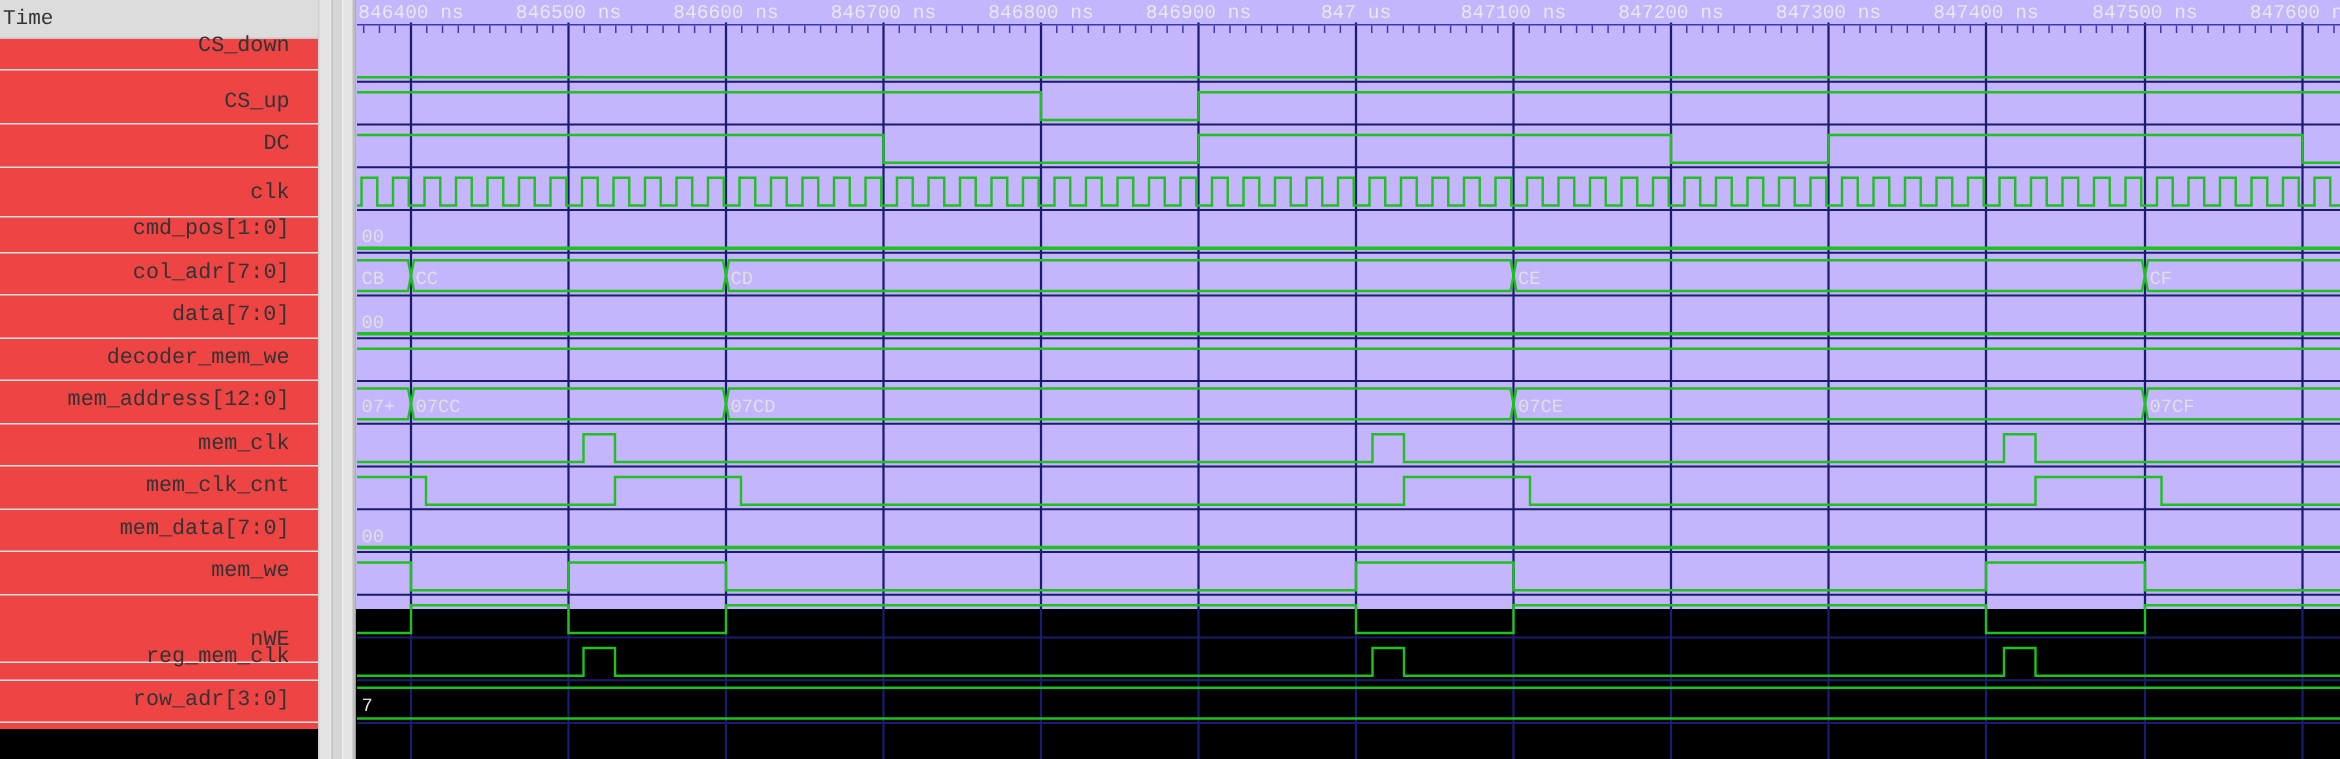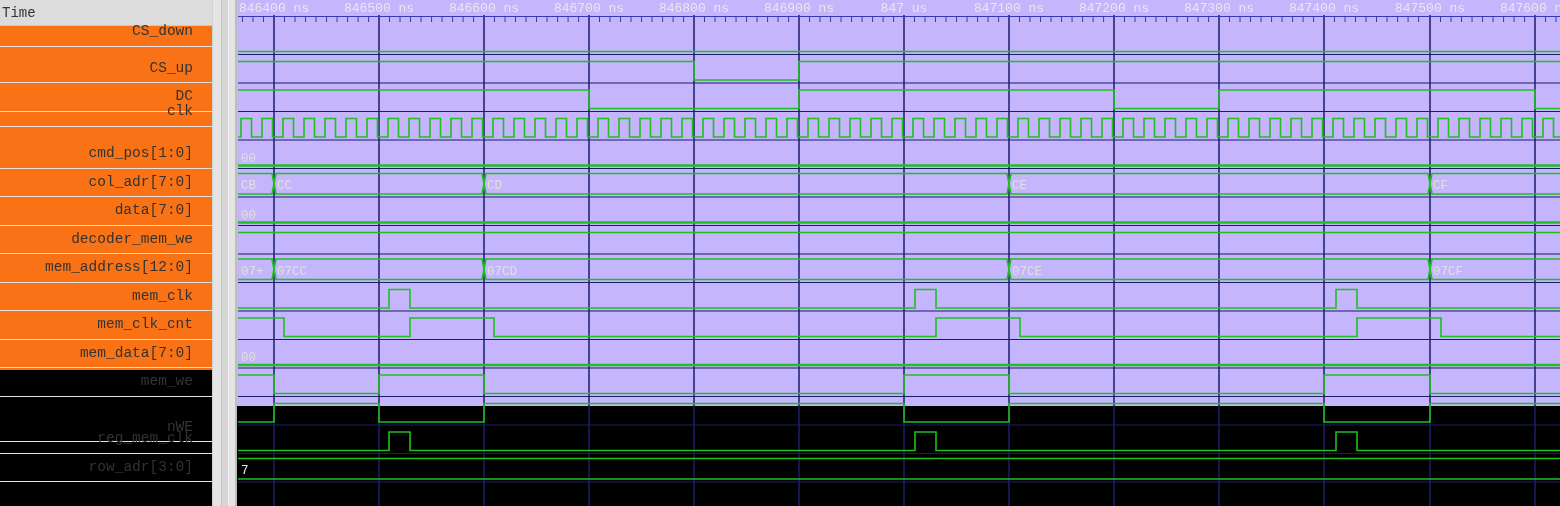--- a/index.html
+++ b/index.html
@@ -1,18 +1,18 @@
 <!DOCTYPE html>
 <html><head>
 <meta charset="utf-8">
 <style>
   html, body { margin:0; padding:0; }
   body { width:1560px; height:506px; overflow:hidden; background:#000; font-family:"Liberation Mono","DejaVu Sans Mono",monospace; }
   #app { position:relative; width:1560px; height:506px; }
-  #names { position:absolute; left:0; top:0; width:212px; height:370px; background:#f97316;text-align:right; }
+  #names { position:absolute; left:0; top:0; width:212px; height:486px; background:#ef4444;text-align:right; }
   #names .hdr { position:absolute; left:0; top:0; width:212px; height:26px; background:#dcdcdc; border-bottom:1px solid #c8c8c8; box-sizing:border-box; }
   #names .hdr span { position:absolute; left:2px; top:5px; font-size:14px; color:#333; }
   .name-row { position:absolute; left:0; width:212px; height:28.5px; border-bottom:1px solid #e2e2e2; box-sizing:border-box; }
   .name-row span { position:absolute; right:19px; top:5px; font-size:14.5px; color:#333; white-space:nowrap; }
   #splitter { position:absolute; left:212px; top:0; width:25px; height:506px; background:#e4e4e4; border-left:1px solid #d0d0d0; border-right:2px solid #bdbdbd; box-sizing:border-box; }
   #splitter .inner { position:absolute; left:8px; top:0; width:6px; height:506px; background:#d6d6d6; border-left:1px solid #c4c4c4; border-right:1px solid #f0f0f0; }
   #wave { position:absolute; left:237px; top:0; width:1323px; height:406px; background:#c4b5fd; }
   svg text { font-family:"Liberation Mono","DejaVu Sans Mono",monospace; }
 </style>
 </head>
@@ -26,21 +26,21 @@
     <div id="name-rows">
         <div class="name-row" style="top: 18px;">
           <span>CS_down</span>
         </div>
         <div class="name-row" style="top: 54.5px;">
           <span>CS_up</span>
         </div>
         <div class="name-row" style="top: 83px;">
           <span>DC</span>
         </div>
-        <div class="name-row" style="top: 98px; font-family: Liberation Mono, monospace;">
+        <div class="name-row" style="top: 116px; font-family: Liberation Mono, monospace;">
           <span>clk</span>
         </div>
         <div class="name-row" style="top: 140px;">
           <span>cmd_pos[1:0]</span>
         </div>
         <div class="name-row" style="top: 168.5px;">
           <span>col_adr[7:0]</span>
         </div>
         <div class="name-row" style="top: 197px;">
           <span>data[7:0]</span>

